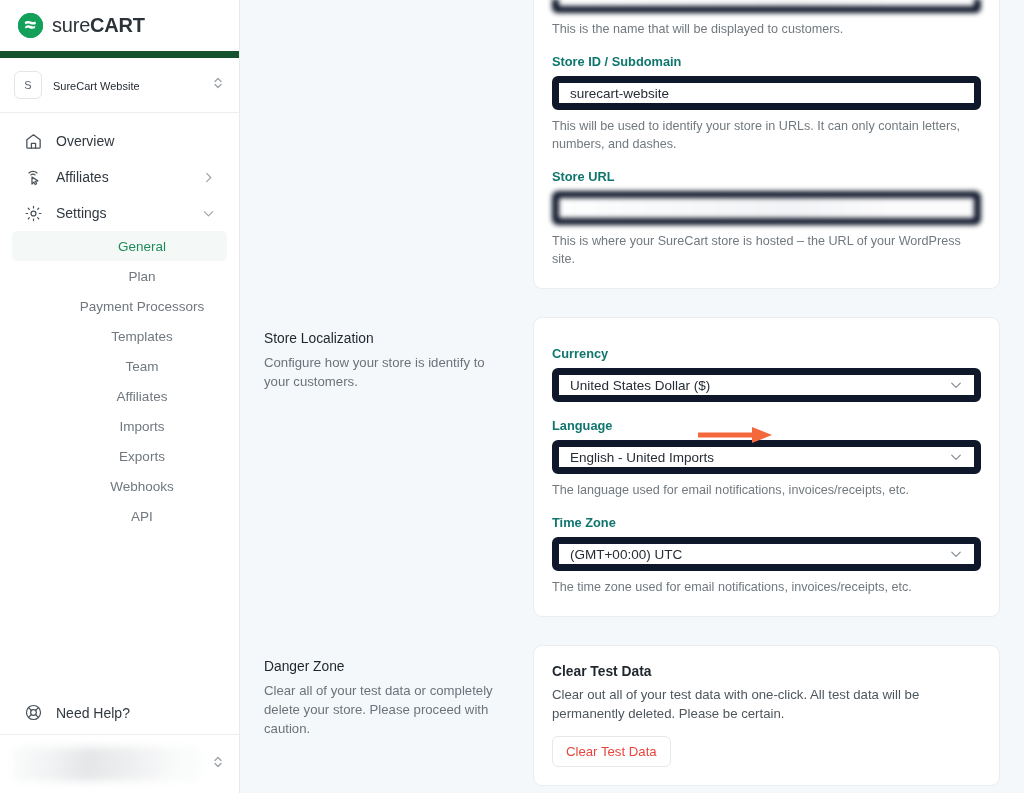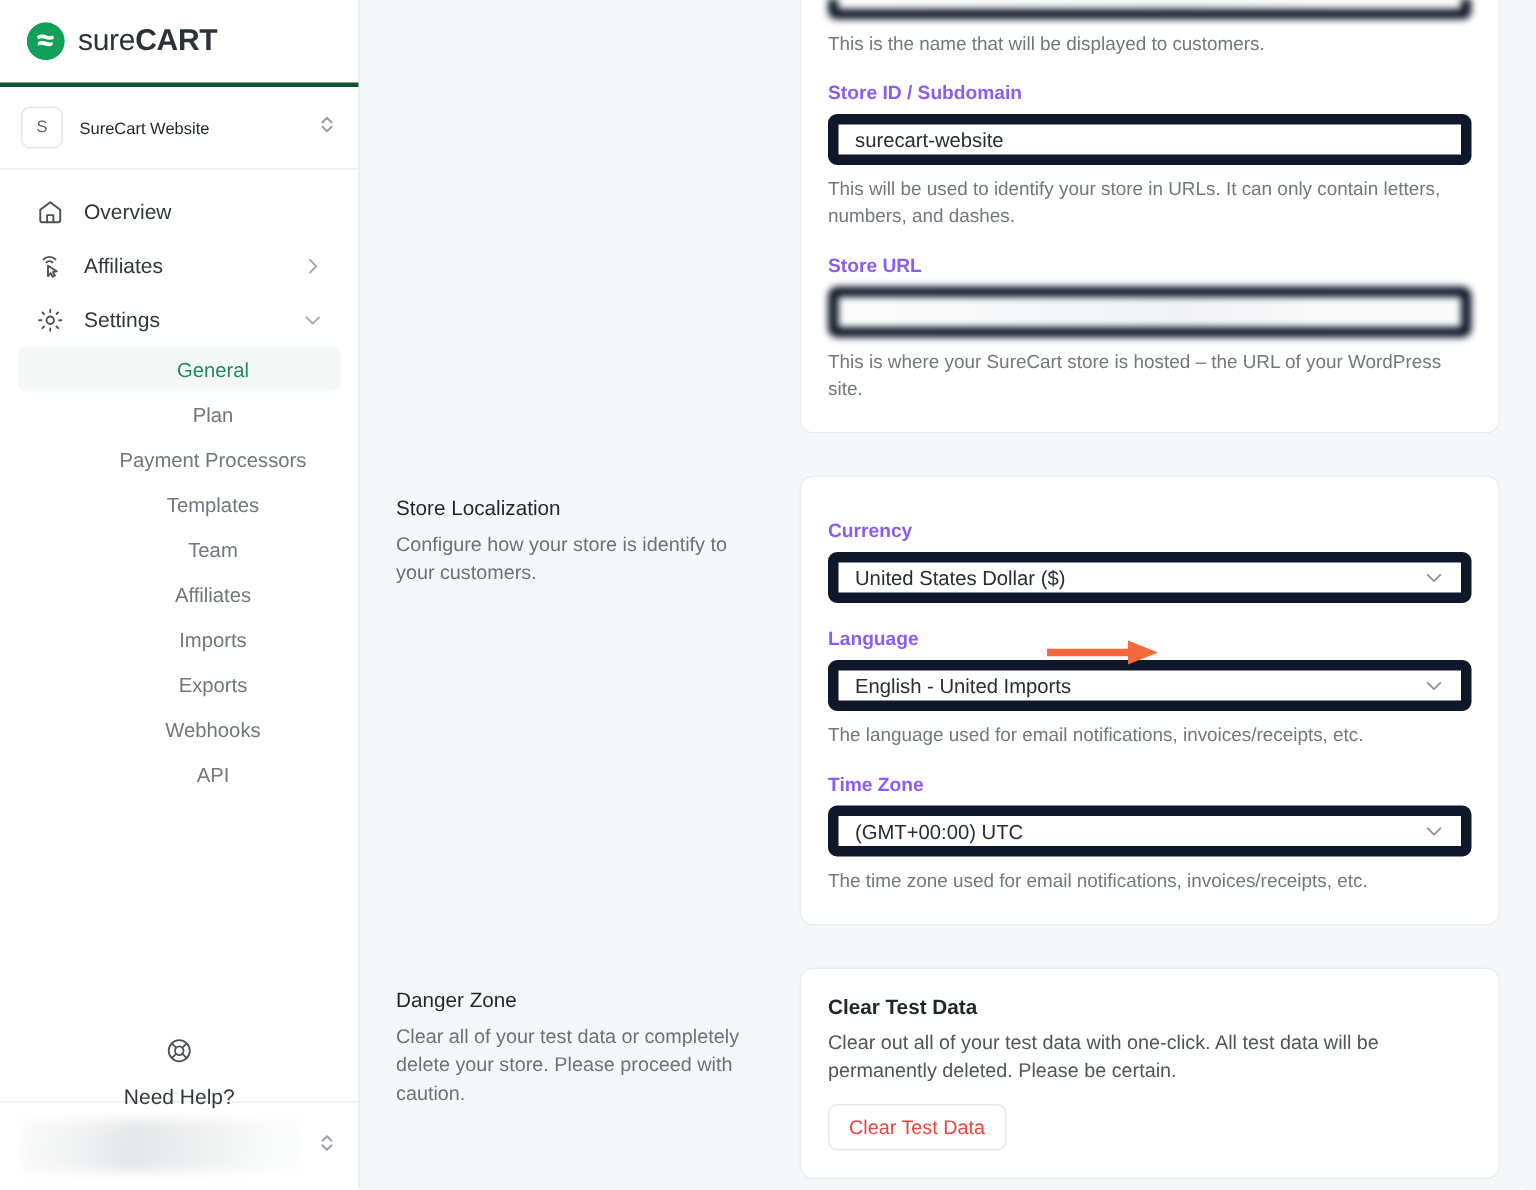--- a/index.html
+++ b/index.html
@@ -16,21 +16,21 @@
     width: 240px; height: 793px;
     background: #ffffff;
     border-right: 1px solid #e8eaed;
     display: flex; flex-direction: column;
     flex: 0 0 240px;
     position: relative;
   }
   .brand {
     height: 58px; display: flex; align-items: center;
     padding: 0 18px; gap: 9px;
-    border-bottom: 3px solid #14532d;
+    border-bottom: 7px solid #14532d;
   }
   .brand-mark {
     width: 25px; height: 25px; border-radius: 50%;
     background: #13a05a;
     display: flex; align-items: center; justify-content: center;
     flex: 0 0 25px;
   }
   .brand-word {
     font-size: 20px; letter-spacing: -0.2px; color: #2c3338;
     font-weight: 400;
@@ -73,21 +73,20 @@
     border-radius: 5px; cursor: pointer;
     font-size: 13.5px; color: #70777e; justify-content: center;
   }
   .nav-sub.active { background: #f4f9f7; color: #1f8b5b; }
 
   .help {
     display: flex; align-items: center; gap: 13px;
     height: 44px; padding: 0 24px; cursor: pointer;
     font-size: 14px; color: #31383f;
     border-bottom: 1px solid #eceef0;
-    flex-direction: column;
   }
   .help .ico { width: 19px; height:19px; flex: 0 0 19px; color: #4a5258; display:flex; }
   .user-row {
     height: 58px; display: flex; align-items: center;
     padding: 0 14px; gap: 11px; cursor: pointer;
   }
   .user-blur {
     flex: 1; height: 34px;
     background: linear-gradient(100deg,#fafbfb,#f1f2f3 22%,#e4e6e7 40%,#eeeff0 62%,#fafbfb 88%);
     filter: blur(4px); border-radius: 4px;
@@ -111,21 +110,21 @@
   .sect-desc { font-size: 13.2px; line-height: 19px; color: #6b737a; }
   .card {
     flex: 1; background: #fff;
     border: 1px solid #eaedf0; border-radius: 9px;
     padding: 28px 18px 18px 18px;
   }
   .card.clipped { border-top: none; border-radius: 0 0 9px 9px; padding-top: 0; margin-top: -1px; }
 
   .field { margin-bottom: 2px; }
   .field + .field { margin-top: 16px; }
-  .label { font-size: 12.8px; font-weight: 700; color: #8b5cf6; margin-bottom: 7px; display: block; }
+  .label { font-size: 12.8px; font-weight: 700; color: #0f766e; margin-bottom: 7px; display: block; }
   .input, .select {
     width: 100%; height: 34px;
     border: 7px solid #0f172a; border-radius: 6px;
     background: #fff; font-size: 13.5px; color: #262d34;
     padding: 0 11px; display: flex; align-items: center;
     font-family: "Liberation Sans", sans-serif;
   }
   .input.redacted {
     background: linear-gradient(92deg,#fdfdfe,#f7f8f9 30%,#f2f3f5 55%,#fbfbfc 80%);
     filter: blur(2.5px);

